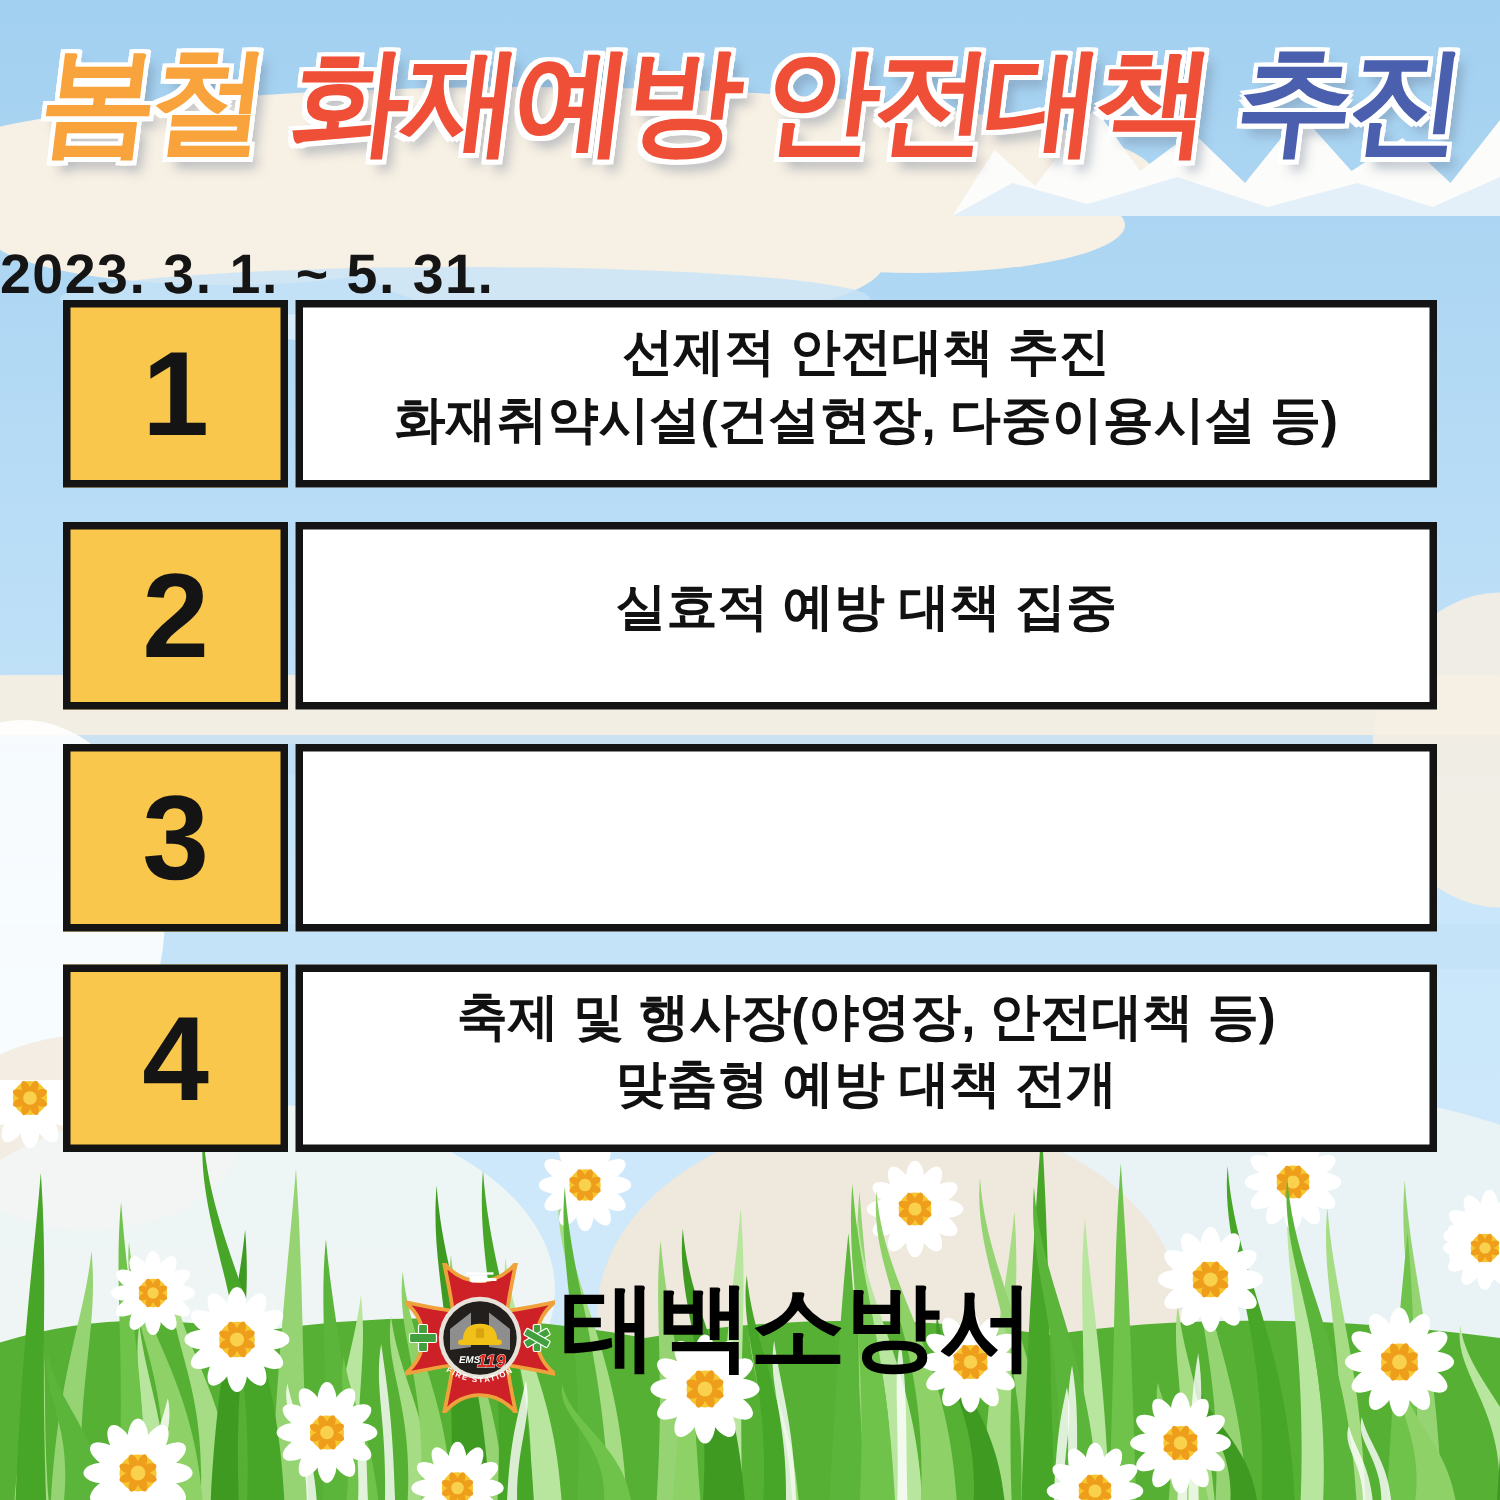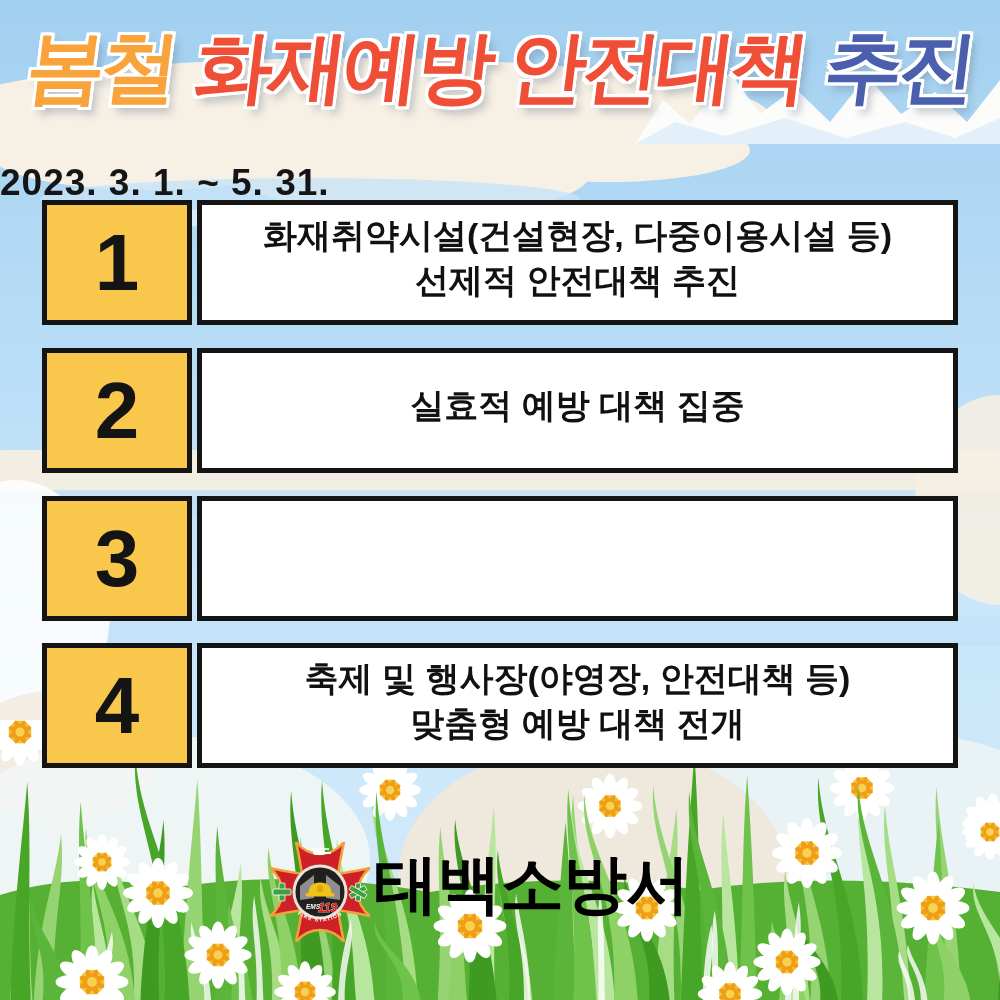--- a/index.html
+++ b/index.html
@@ -581,22 +581,22 @@
   </div>
 
   <div class="date">2023. 3. 1. ~ 5. 31.</div>
 
   <div class="rows">
     <div class="row r0">
       <div class="num-box">
         <span class="num">1</span>
       </div>
       <div class="text-box">
+        <div class="tline">선제적 안전대책 추진</div>
         <div class="tline">화재취약시설(건설현장, 다중이용시설 등)</div>
-        <div class="tline">선제적 안전대책 추진</div>
       </div>
     </div>
     <div class="row r1">
       <div class="num-box">
         <span class="num">2</span>
       </div>
       <div class="text-box">
         <div class="tline">실효적 예방 대책 집중</div>
       </div>
     </div>

